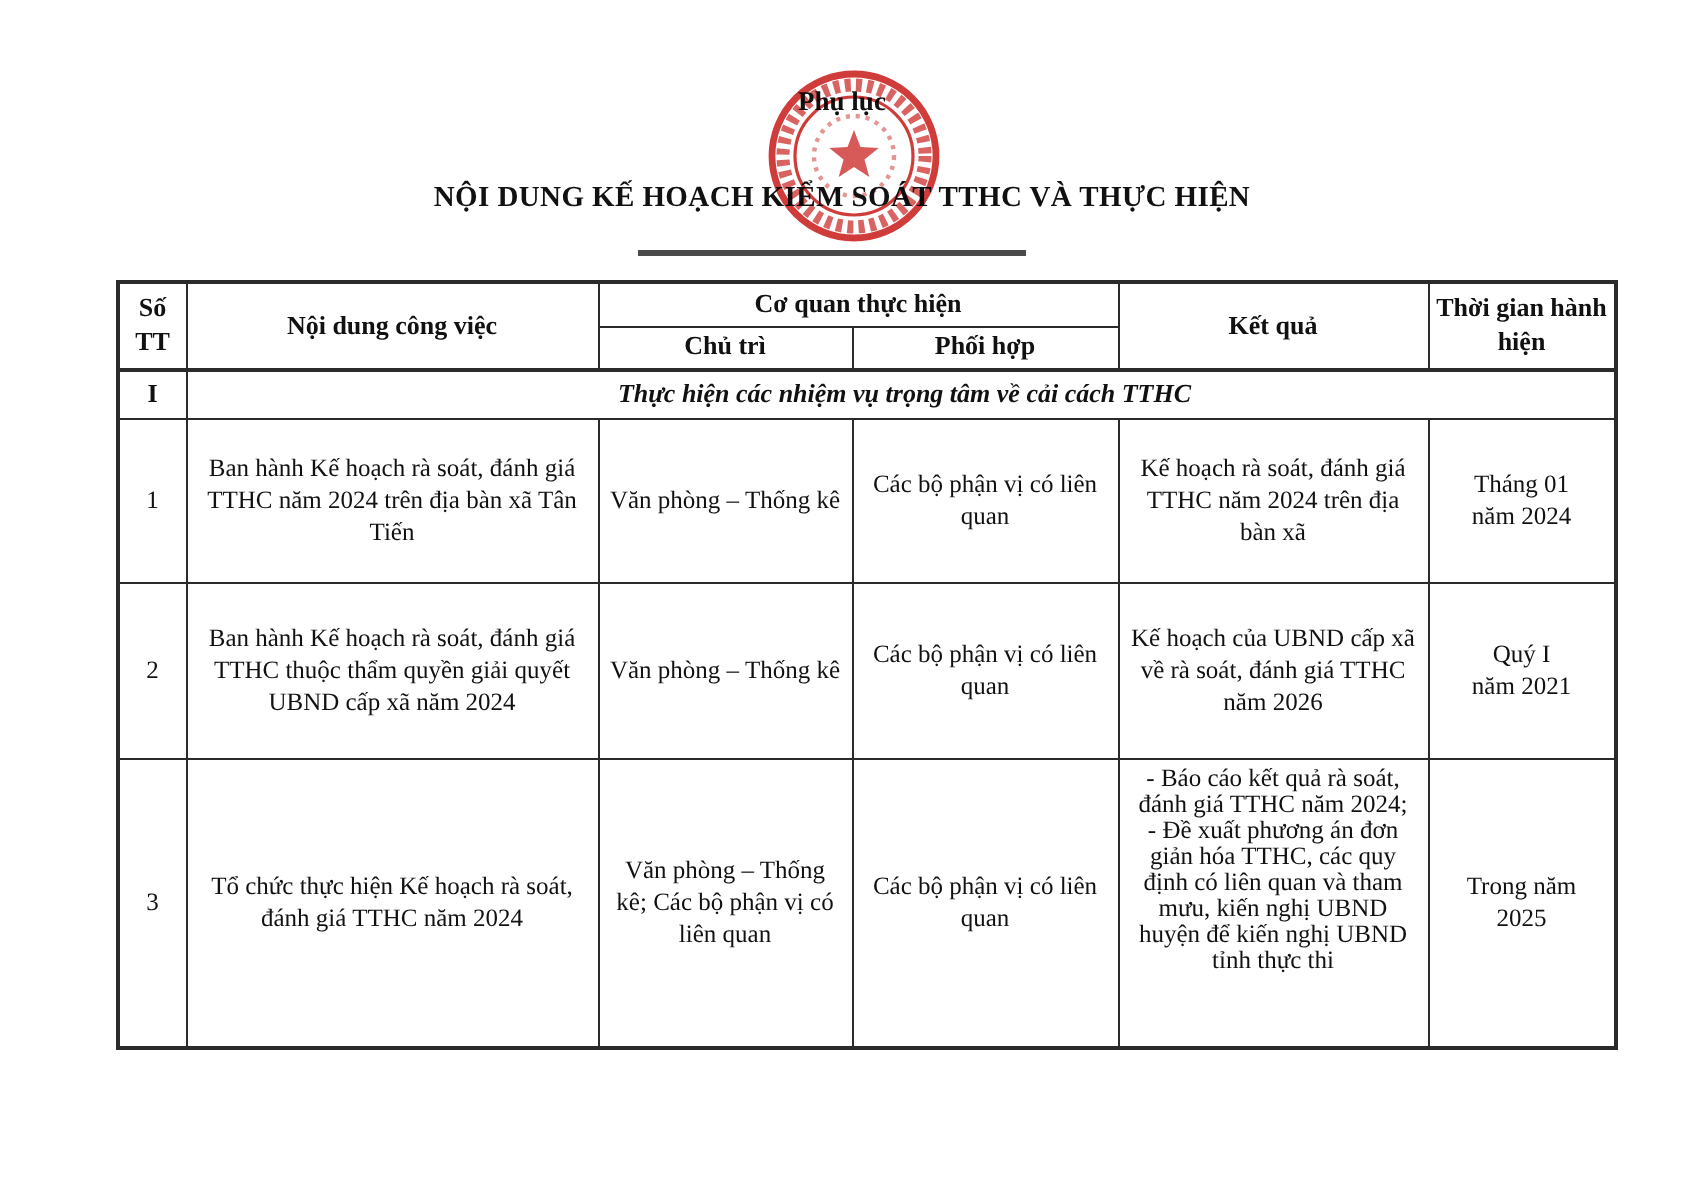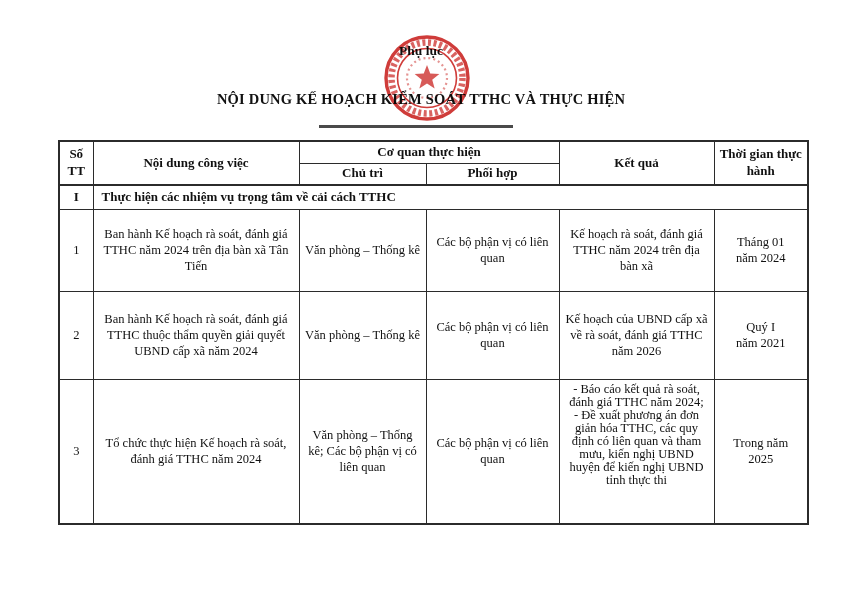--- a/index.html
+++ b/index.html
@@ -37,21 +37,21 @@
   table.plan th,table.plan td{
     border:1px solid #2b2b2b;padding:2px 4px;text-align:center;
     vertical-align:middle;overflow:hidden;
   }
   table.plan{border:2px solid #2b2b2b;}
   table.plan th{font-weight:bold;font-size:13px;padding:1px 2px;}
   tr.hrow1{height:22px;padding-left:44px;}
   tr.hrow2{height:22px;}
   tr.section{height:24px;}
   tr.section td{border-top:2px solid #2b2b2b;font-weight:bold;font-size:13px;}
-  tr.section td.sec-title{text-align:left;padding-left:8px;}
+  tr.section td.sec-title{text-align:center;padding-left:8px;font-style:italic;}
   tr.r1{height:82px;}
   tr.r2{height:88px;}
   tr.r3{height:145px;}
   td.pre{white-space:pre-line;}
   tr.r3 td.cell-result{line-height:13px;padding:3px 3px;vertical-align:top;}
 </style>
 </head>
 <body>
 
 <div class="page">
@@ -78,21 +78,21 @@
       <col style="width:133px">
         <col style="width:155px">
         <col style="width:94px">
     </colgroup>
     <thead>
       <tr class="hrow1">
         <th rowspan="2">Số TT</th>
         <th rowspan="2">Nội dung công việc</th>
         <th colspan="2">Cơ quan thực hiện</th>
         <th rowspan="2">Kết quả</th>
-        <th rowspan="2">Thời gian thực hành</th>
+        <th rowspan="2">Thời gian hành hiện</th>
       </tr>
       <tr class="hrow2">
         <th>Chủ trì</th>
         <th>Phối hợp</th>
       </tr>
     </thead>
     <tbody>
       <tr class="section">
         <td>I</td>
         <td colspan="5" class="sec-title">Thực hiện các nhiệm vụ trọng tâm về cải cách TTHC</td>

